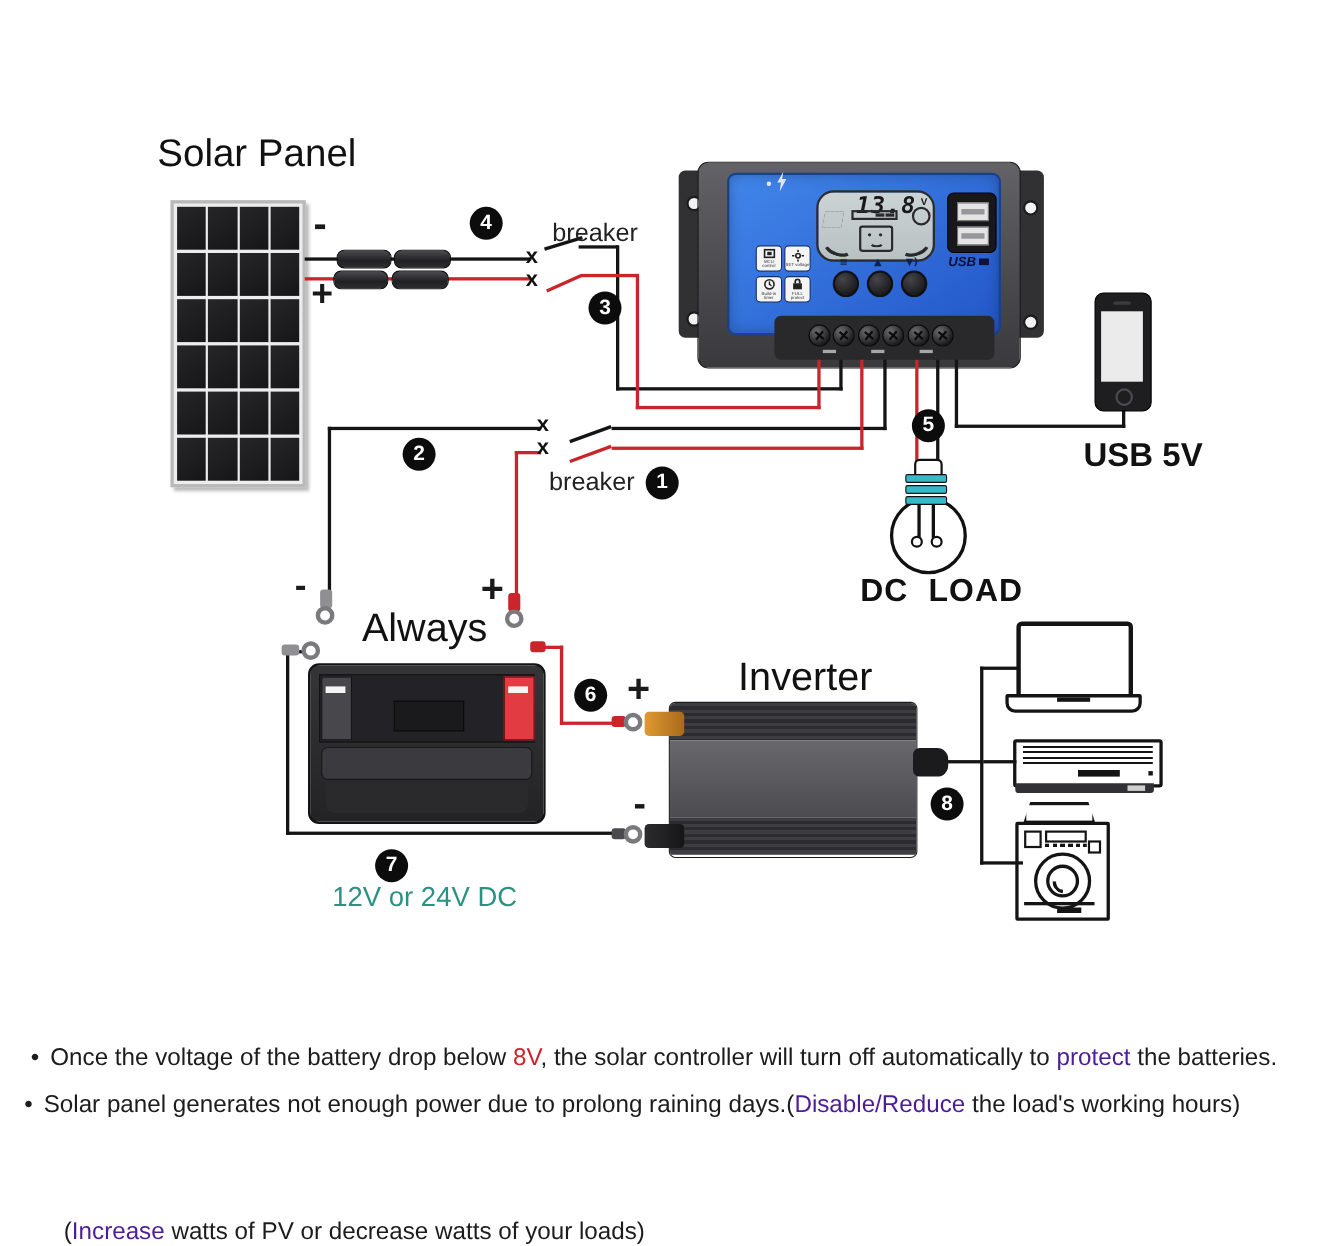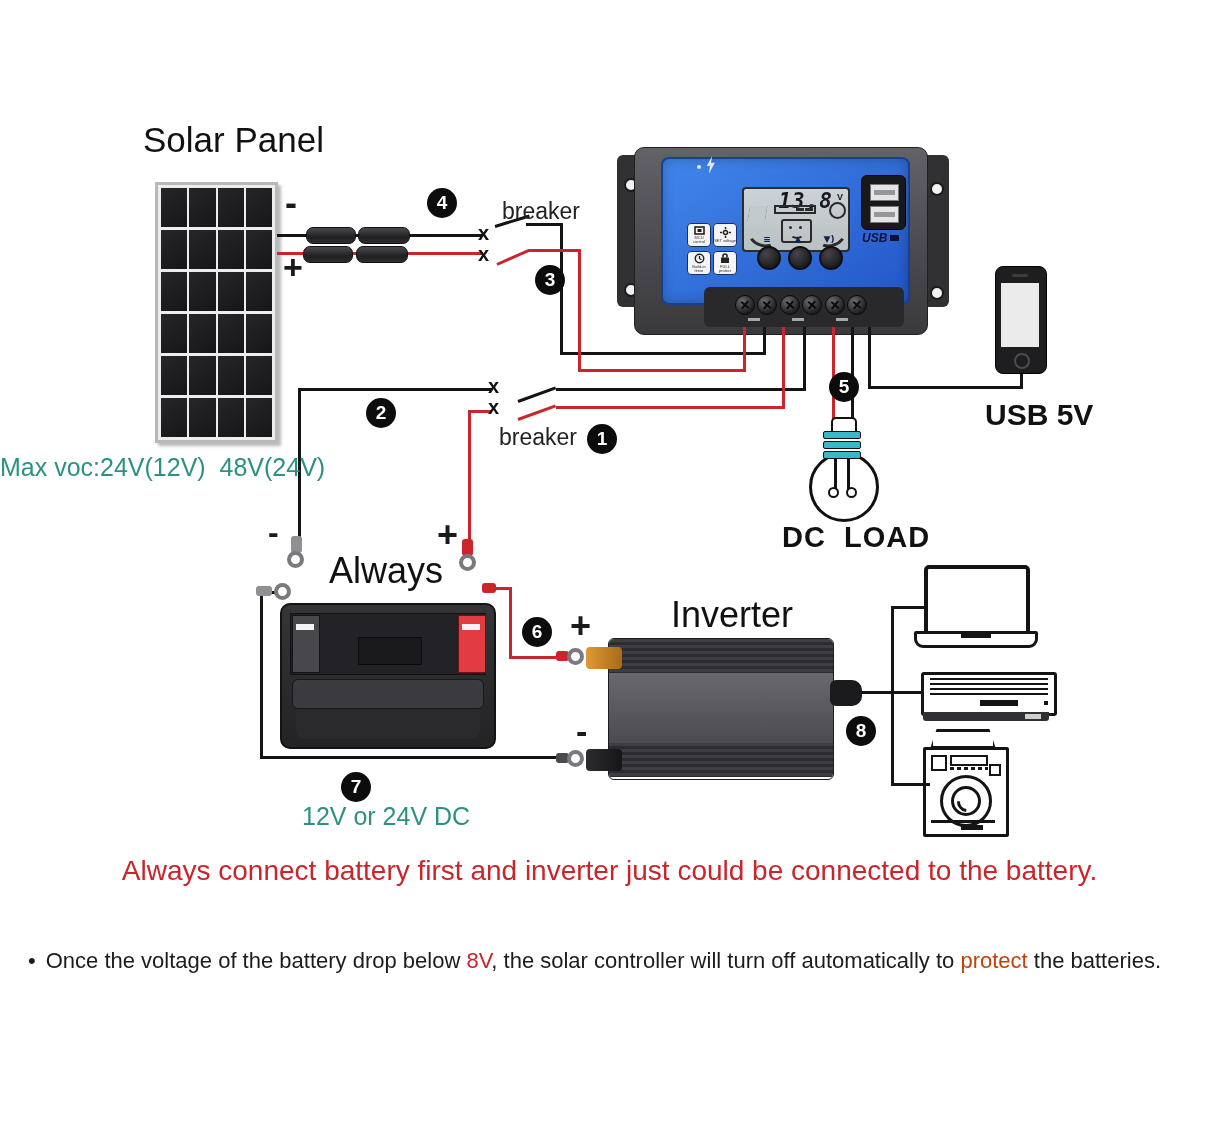--- a/index.html
+++ b/index.html
@@ -8,21 +8,21 @@
   .abs{position:absolute}
   .wb{position:absolute;background:#141414;z-index:3}
   .wr{position:absolute;background:#c9252b;z-index:3}
   .lever{transform-origin:left center}
   .xm{position:absolute;z-index:4;font:700 20px "Liberation Sans",sans-serif;color:#111}
   .circ{position:absolute;width:30px;height:30px;border-radius:50%;background:#0c0c0c;color:#fff;
         font:700 19px/30px "Liberation Sans",sans-serif;text-align:center;z-index:6}
   .lbl{position:absolute;z-index:4;white-space:pre}
   .teal{color:#2b9183}
   .t-red{color:#c9252b}
-  .t-green{color:#c2410c}
+  .t-green{color:#4c1d95}
   
   .panel{position:absolute;left:155px;top:182px;width:123px;height:261px;border:3px solid #b9b9b9;
          background:#ededed;box-shadow:3px 3px 3px rgba(0,0,0,.28);z-index:2;
          display:grid;grid-template-columns:repeat(4,1fr);grid-template-rows:repeat(6,1fr);
          gap:3px 2px;padding:3px;box-sizing:border-box}
   .panel i{background:linear-gradient(145deg,#262628,#161618)}
   
   .mc4{position:absolute;height:15px;border-radius:7px;z-index:5;border:1px solid #101012;
        background:linear-gradient(180deg,#4a4a4e,#202023 60%,#2e2e31)}
   
@@ -30,22 +30,22 @@
         background:#fdfdfd;box-sizing:border-box;z-index:5}
   .sleeve{position:absolute;border-radius:3px;z-index:5}
   
   .ctl-back{position:absolute;left:617px;top:155px;width:332px;height:152px;background:#313134;border-radius:6px;z-index:1}
   .hole{position:absolute;width:10px;height:10px;border-radius:50%;background:#f2f2f2;border:2px solid #1c1c1e;z-index:2}
   .ctl-body{position:absolute;left:634px;top:147px;width:292px;height:186px;border-radius:10px;z-index:2;
             background:linear-gradient(180deg,#636367 0%,#4b4b4f 55%,#3a3a3d 100%);border:1px solid #1f1f21}
   .ctl-blue{position:absolute;left:661px;top:157px;width:245px;height:144px;border-radius:8px;z-index:2;
             background:linear-gradient(145deg,#4186ea,#2356c8);border:2px solid #17418f;
             box-shadow:inset 0 0 12px rgba(0,0,0,.25)}
-  .lcd{position:absolute;left:742px;top:187px;width:104px;height:61px;background:linear-gradient(180deg,#ccd3d5,#b9c1c3);
-       border:2px solid #2c2c2e;border-radius:4px;z-index:3}
+  .lcd{position:absolute;left:742px;top:173px;width:104px;height:61px;background:linear-gradient(180deg,#ccd3d5,#b9c1c3);
+       border:2px solid #2c2c2e;border-radius:16px;z-index:3}
   .lcd .val{position:absolute;right:15px;top:0;font:italic 700 21px "DejaVu Sans Mono",monospace;color:#17171c;letter-spacing:1px}
   .lcd .unit{position:absolute;right:5px;top:3px;font:700 9px "Liberation Sans",sans-serif;color:#17171c}
   .mini-pv{position:absolute;left:5px;top:17px;width:17px;height:15px;transform:skewX(-10deg);
            background:linear-gradient(#c3cacc 0 0) 0 0/100% 1px,linear-gradient(90deg,#c3cacc 1px,transparent 1px) 0 0/4px 100%,#2a2a2c}
   .gauge{position:absolute;left:30px;top:16px;width:42px;height:9px;border:2px solid #2a2a2c;display:flex;gap:1px;padding:1px;box-sizing:border-box}
   .gauge i{flex:1}
   .mini-batt{position:absolute;left:37px;top:30px;width:27px;height:20px;border:2px solid #2a2a2c;border-radius:3px}
   .mini-batt .e{position:absolute;top:5px;width:3px;height:3px;background:#2a2a2c;border-radius:50%}
   .mini-batt .s{position:absolute;left:7px;top:8px;width:10px;height:6px;border:2px solid transparent;border-bottom-color:#2a2a2c;border-radius:50%}
   .mini-bulb{position:absolute;left:85px;top:13px;width:13px;height:13px;border:2px solid #2a2a2c;border-radius:50%}
@@ -147,21 +147,20 @@
       <i></i>
       <i></i>
       <i></i>
       <i></i>
       <i></i>
       <i></i>
       <i></i>
   </div>
   <div class="lbl" style="left:285px;top:182px;font:700 36px 'Liberation Sans',sans-serif">-</div>
   <div class="lbl" style="left:283px;top:248px;font:700 34px 'Liberation Sans',sans-serif">+</div>
-  <div class="lbl teal" style="left:0;top:453px;width:296px;text-align:right;font-size:25px">Max voc:24V(12V)  48V(24V)</div>
 
   <div class="mc4" style="left:306px;top:227px;width:48px"></div>
   <div class="mc4" style="left:358px;top:227px;width:50px"></div>
   <div class="mc4" style="left:303px;top:246px;width:48px"></div>
   <div class="mc4" style="left:356px;top:246px;width:50px"></div>
 
   <div class="wb" style="left:277px;top:234px;width:206px;height:3px"></div>
   <div class="xm" style="left:478px;top:222px">x</div>
   <div class="wb lever" style="left:495px;top:225px;width:36px;height:3px;transform:rotate(-17deg)"></div>
   <div class="wb" style="left:526px;top:223px;width:36px;height:3px"></div>
@@ -398,19 +397,24 @@
     <div class="doorO">
         <div class="doorI">
           <div class="cres"></div>
         </div>
       </div>
     <div class="foot">
         <i></i>
       </div>
   </div>
 
-  <div class="lbl t-red" style="left:0;right:0;top:855px;text-align:center;font-size:28px">Always connect battery first and inverter just could be connected to the battery.</div>
 
   <div class="note" style="left:28px;top:948px">
     <span class="bdot">•</span><span>Once the voltage of the battery drop below </span><span class="t-red">8V</span><span>, the solar controller will turn off automatically to </span><span class="t-green">protect</span><span> the batteries.</span>
   </div>
+  <div class="note" style="left:22px;top:991px">
+    <span class="bdot">•</span><span>Solar panel generates not enough power due to prolong raining days.(</span><span class="t-green">Disable/Reduce</span><span> the load's working hours)</span>
+  </div>
+  <div class="note" style="left:58px;top:1106px">
+    <span>(</span><span class="t-green">Increase</span><span> watts of PV or decrease watts of your loads)</span>
+  </div>
 
 </div>
 
 </body></html>

